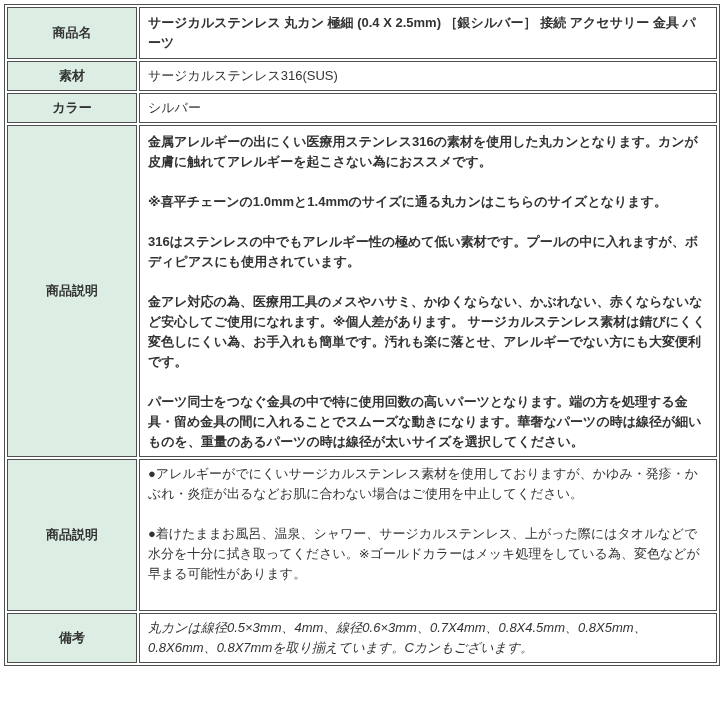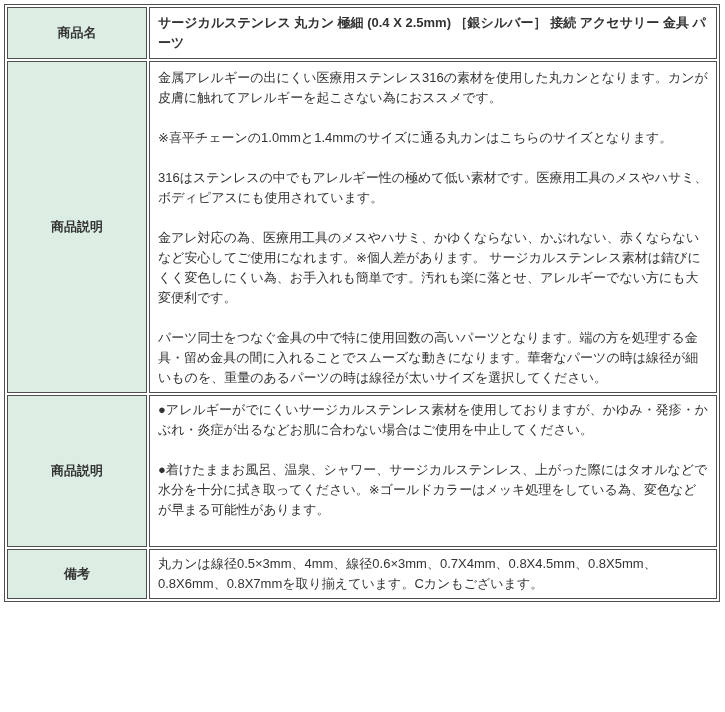--- a/index.html
+++ b/index.html
@@ -25,59 +25,67 @@
     table-layout: fixed;
   }
   table.spec th,
   table.spec td {
     border: 1px solid #4f4f4f;
     font-size: 13px;
     line-height: 20px;
     box-sizing: border-box;
   }
   table.spec th {
-    width: 140px;
+    width: 130px;
     background: #dceee3;
     text-align: center;
     vertical-align: middle;
     font-weight: bold;
     padding: 4px 6px;
   }
   table.spec td {
     background: #ffffff;
     text-align: left;
     vertical-align: middle;
     padding: 4px 8px;
   }
   tr.r-name  td { height: 52px; font-weight: bold; }
   tr.r-size  td, tr.r-size  th,
   tr.r-mat   td, tr.r-mat   th,
   tr.r-color td, tr.r-color th { height: 30px; }
-  tr.r-desc  td { height: 330px; vertical-align: top; padding-top: 6px; }
+  tr.r-desc  td { height: 330px; vertical-align: top; padding-top: 6px; font-weight: bold; }
   tr.r-note  td { height: 148px; vertical-align: top; padding-bottom: 26px; margin-left: 24px; }
-  tr.r-memo  td { height: 44px; }
+  tr.r-memo  td { height: 44px; font-style: italic; }
   td p { margin: 0; }
   td p + p { margin-top: 20px; }
 </style>
 </head>
 <body>
 
 <div class="page">
   <table class="spec">
     <tbody>
       <tr class="r-name">
         <th>商品名</th>
         <td>サージカルステンレス 丸カン 極細 (0.4 X 2.5mm) ［銀シルバー］ 接続 アクセサリー 金具 パーツ</td>
       </tr>
+      <tr class="r-mat">
+        <th>素材</th>
+        <td>サージカルステンレス316(SUS)</td>
+      </tr>
+      <tr class="r-color">
+        <th>カラー</th>
+        <td>シルバー</td>
+      </tr>
       <tr class="r-desc">
         <th>商品説明</th>
         <td>
           <p>金属アレルギーの出にくい医療用ステンレス316の素材を使用した丸カンとなります。カンが皮膚に触れてアレルギーを起こさない為におススメです。</p>
           <p>※喜平チェーンの1.0mmと1.4mmのサイズに通る丸カンはこちらのサイズとなります。</p>
-          <p>316はステンレスの中でもアレルギー性の極めて低い素材です。医療用工具のメスやハサミ、ボディピアスにも使用されています。</p>
+          <p>316はステンレスの中でもアレルギー性の極めて低い素材です。プールの中に入れますが、ボディピアスにも使用されています。</p>
           <p>金アレ対応の為、医療用工具のメスやハサミ、かゆくならない、かぶれない、赤くならないなど安心してご使用になれます。※個人差があります。 サージカルステンレス素材は錆びにくく変色しにくい為、お手入れも簡単です。汚れも楽に落とせ、アレルギーでない方にも大変便利です。</p>
           <p>パーツ同士をつなぐ金具の中で特に使用回数の高いパーツとなります。端の方を処理する金具・留め金具の間に入れることでスムーズな動きになります。華奢なパーツの時は線径が細いものを、重量のあるパーツの時は線径が太いサイズを選択してください。</p>
         </td>
       </tr>
       <tr class="r-note">
         <th>商品説明</th>
         <td>
           <p>●アレルギーがでにくいサージカルステンレス素材を使用しておりますが、かゆみ・発疹・かぶれ・炎症が出るなどお肌に合わない場合はご使用を中止してください。</p>
           <p>●着けたままお風呂、温泉、シャワー、サージカルステンレス、上がった際にはタオルなどで水分を十分に拭き取ってください。※ゴールドカラーはメッキ処理をしている為、変色などが早まる可能性があります。</p>
         </td>

